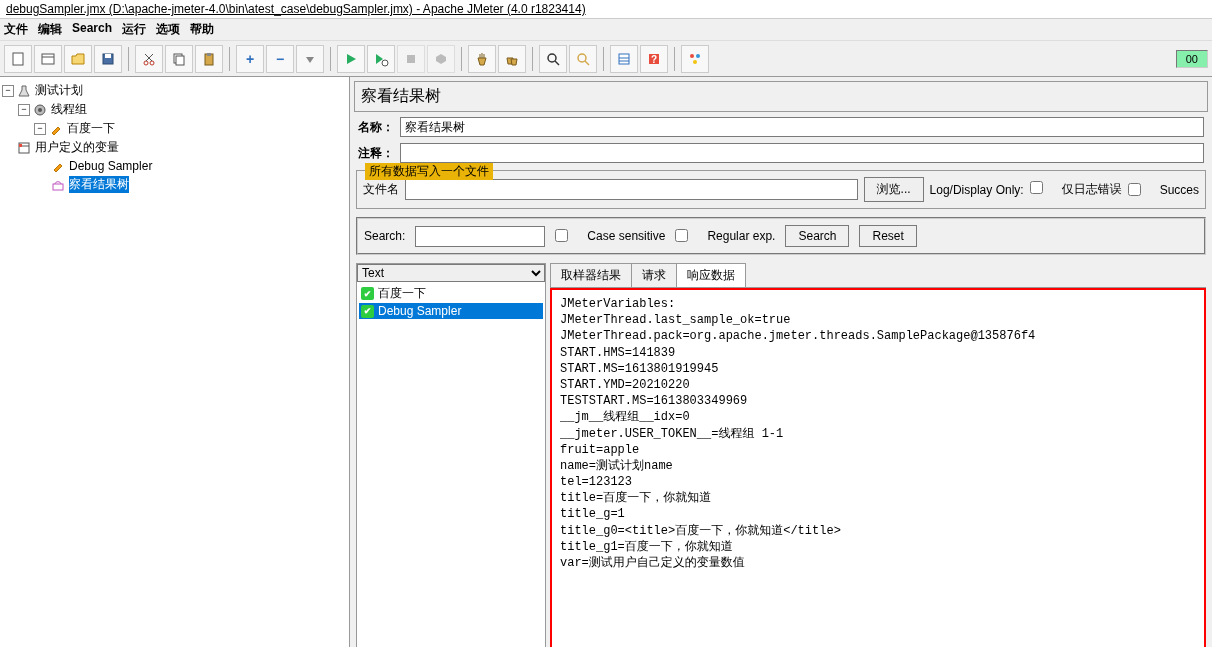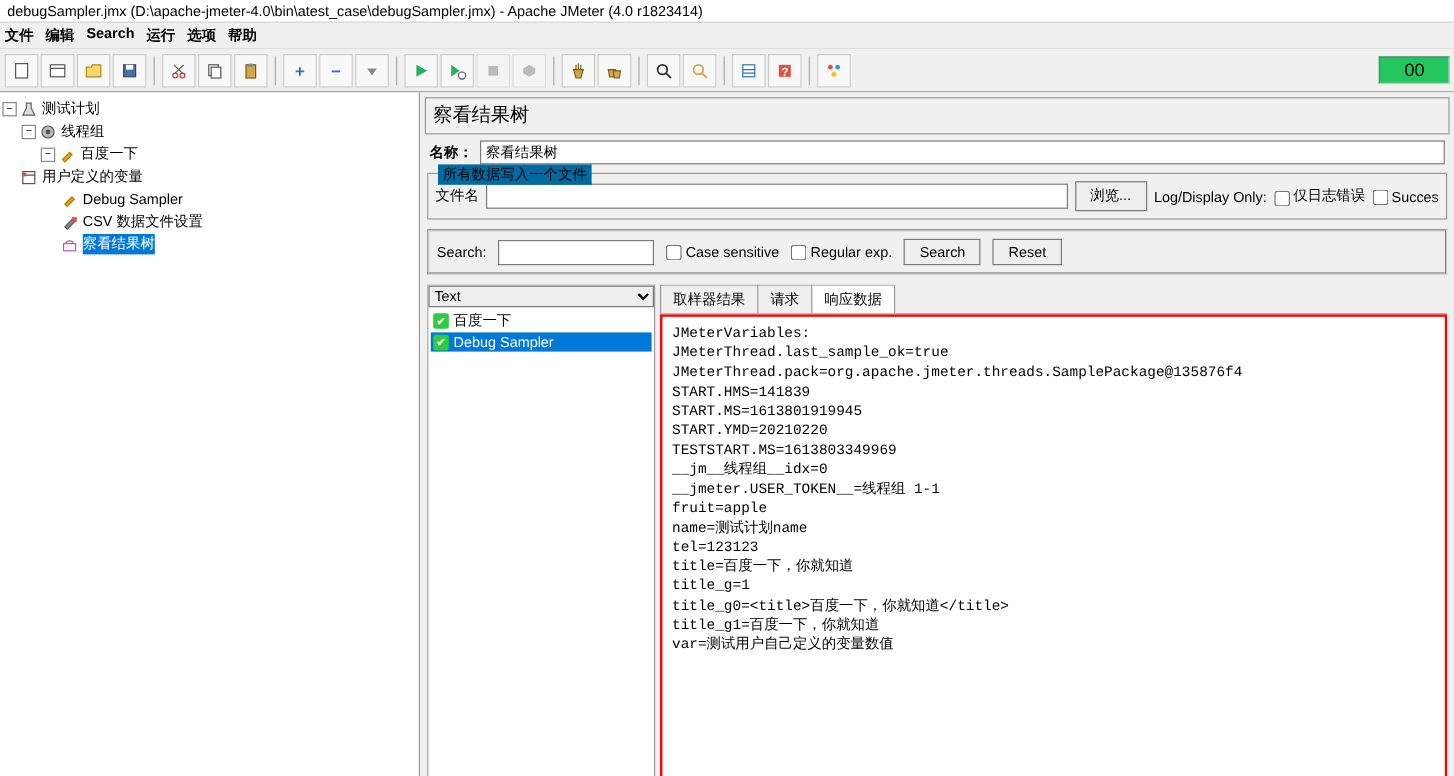--- a/index.html
+++ b/index.html
@@ -1,56 +1,56 @@
 <!DOCTYPE html>
 <html><head>
 <meta charset="utf-8">
 <style>
 * { box-sizing: border-box; margin: 0; padding: 0; }
 body { font-family: "Microsoft YaHei", Tahoma, sans-serif; font-size: 12px; background: #f0f0f0; color: #000; width: 1212px; height: 647px; overflow: hidden; }
-.title-bar { background: #fff; padding: 2px 6px; font-size: 12px; color: #000; border-bottom: 1px solid #ccc; }
+.title-bar { background: #fff; padding: 2px 6px; font-size: 12px; color: #000; border-bottom: 1px solid #ccc; text-decoration: underline; }
 .menu-bar { background: #f0f0f0; padding: 2px 4px; display: flex; gap: 10px; border-bottom: 1px solid #ddd; }
 .menu-bar span { cursor: default; font-weight: bold; }
 .toolbar { background: #f0f0f0; border-bottom: 1px solid #999; padding: 2px 4px; display: flex; align-items: center; gap: 2px; height: 36px; }
 .tb-btn { width: 28px; height: 28px; border: 1px solid #ccc; background: #f8f8f8; display: flex; align-items: center; justify-content: center; cursor: pointer; font-size: 14px; }
 .tb-sep { width: 1px; height: 24px; background: #aaa; margin: 0 4px; }
-.tb-counter { margin-left: auto; border: 1px inset #ccc; background: #22c55e; padding: 2px 20px; font-size: 15px; }
+.tb-counter { margin-left: auto; border: 1px inset #ccc; background: #86efac; padding: 2px 9px; font-size: 11px; }
 .main { display: flex; height: calc(100% - 60px); }
 .sidebar { width: 350px; background: #fff; border-right: 1px solid #999; padding: 4px 0; overflow: auto; }
 .tree { font-size: 12px; }
 .tree-item { display: flex; align-items: center; padding: 1px 0; cursor: pointer; white-space: nowrap; }
 .tree-item.selected .label { background: #0078d7; color: #fff; }
 .toggle { width: 12px; height: 12px; border: 1px solid #888; display: inline-flex; align-items: center; justify-content: center; font-size: 9px; line-height: 1; margin-right: 2px; background: #fff; }
 .toggle.empty { border: none; width: 14px; }
 .ticon { width: 16px; height: 16px; margin-right: 3px; display: inline-flex; align-items: center; justify-content: center; }
 .content { flex: 1; background: #f0f0f0; display: flex; flex-direction: column; padding: 2px; overflow: hidden; }
 .panel-title { font-size: 16px; padding: 4px 6px; border: 1px solid #999; background: #f0f0f0; margin: 2px; }
 .form-row { display: flex; align-items: center; padding: 3px 6px; gap: 6px; }
 .form-row label { min-width: 36px; font-weight: bold; }
 .form-row input[type=text] { flex: 1; border: 1px solid #7a7a7a; padding: 2px 4px; font-size: 12px; background: #fff; }
 .fieldset { border: 1px solid #999; margin: 4px; padding: 6px 6px 6px 6px; position: relative; }
-.fieldset .legend { position: absolute; top: -8px; left: 8px; background: #0369a1; padding: 0 4px; font-size: 12px; }
+.fieldset .legend { position: absolute; top: -8px; left: 8px; background: #eab308; padding: 0 4px; font-size: 12px; }
 .file-row { display: flex; align-items: center; gap: 6px; }
 .file-row input { flex: 1; border: 1px solid #7a7a7a; padding: 2px; }
 .btn { border: 1px solid #7a7a7a; background: #efefef; padding: 3px 12px; cursor: pointer; font-size: 12px; text-align: center; }
 .search-bar { border: 2px groove #ccc; margin: 4px; padding: 6px; display: flex; align-items: center; gap: 10px; }
 .search-bar input[type=text] { width: 130px; border: 1px solid #7a7a7a; padding: 2px; }
 .lower { display: flex; flex: 1; margin: 4px; gap: 4px; overflow: hidden; }
 .results-pane { width: 190px; border: 1px solid #999; background: #fff; display: flex; flex-direction: column; }
 .results-pane select { border: 1px solid #7a7a7a; font-size: 12px; margin: 0; }
 .results-list { flex: 1; overflow: auto; padding: 2px; }
 .r-item { display: flex; align-items: center; gap: 4px; padding: 1px 2px; font-size: 12px; cursor: pointer; }
 .r-item.selected { background: #0078d7; color: #fff; }
 .ok-icon { width: 13px; height: 13px; background: #2ecc40; border-radius: 2px; display: inline-flex; align-items: center; justify-content: center; color: #fff; font-size: 9px; font-weight: bold; }
 .detail-pane { flex: 1; display: flex; flex-direction: column; overflow: hidden; }
 .tabs { display: flex; border-bottom: 1px solid #999; }
 .tab { border: 1px solid #999; border-bottom: none; padding: 3px 10px; background: #f0f0f0; cursor: pointer; margin-right: -1px; font-size: 12px; }
 .tab.active { background: #fff; }
 .tab-content { flex: 1; border: 2px solid #f00; background: #fff; padding: 6px 8px; font-family: "Courier New", monospace; font-size: 12px; white-space: pre; overflow: auto; line-height: 1.35; }
-.chk { display: inline-flex; align-items: flex-end; gap: 3px; }
+.chk { display: inline-flex; align-items: flex-start; gap: 19px; }
 .chk input { margin: 0; }
 svg { display: block; }
 </style>
 </head>
 <body>
 
 <div class="title-bar">debugSampler.jmx (D:\apache-jmeter-4.0\bin\atest_case\debugSampler.jmx) - Apache JMeter (4.0 r1823414)</div>
 
 <div class="menu-bar">
   <span>文件</span>
@@ -236,48 +236,42 @@
       </div>
       <div class="tree-item" style="padding-left:34px">
         <span class="toggle empty"></span>
         <span class="ticon">
             <svg width="14" height="14">
               <path d="M3 11 L9 5 L11 7 L5 13 Z" fill="#f39c12" stroke="#b8770b"></path>
             </svg>
           </span>
         <span class="label">Debug Sampler</span>
       </div>
-      <div class="tree-item" style="padding-left:34px">
-        <span class="toggle empty"></span>
-        <span class="ticon">
-            <svg width="14" height="14">
-              <path d="M3 11 L10 4 L12 6 L5 13 Z" fill="#888" stroke="#555"></path>
-              <rect x="9" y="3" width="4" height="4" fill="#e74c3c"></rect>
-            </svg>
-          </span>
-        <span class="label">CSV 数据文件设置</span>
-      </div>
       <div class="tree-item selected" style="padding-left:34px">
         <span class="toggle empty"></span>
         <span class="ticon">
             <svg width="14" height="14">
               <rect x="2" y="6" width="10" height="6" fill="#fff" stroke="#c057c0"></rect>
               <path d="M4 6 C4 3 10 3 10 6" fill="none" stroke="#c057c0"></path>
             </svg>
           </span>
         <span class="label">察看结果树</span>
       </div>
     </div>
   </div>
 
   <div class="content">
     <div class="panel-title">察看结果树</div>
     <div class="form-row">
       <label>名称：</label>
       <input type="text" value="察看结果树" style="">
+    </div>
+    <div class="form-row">
+      <label>注释：</label>
+      <input type="text" style="">
     </div>
     <div class="fieldset">
       <div class="legend">所有数据写入一个文件</div>
       <div class="file-row">
         <span>文件名</span>
         <input type="text" style="">
         <button class="btn">浏览...</button>
         <span>Log/Display Only:</span>
         <label class="chk">
             <input type="checkbox" style="">

